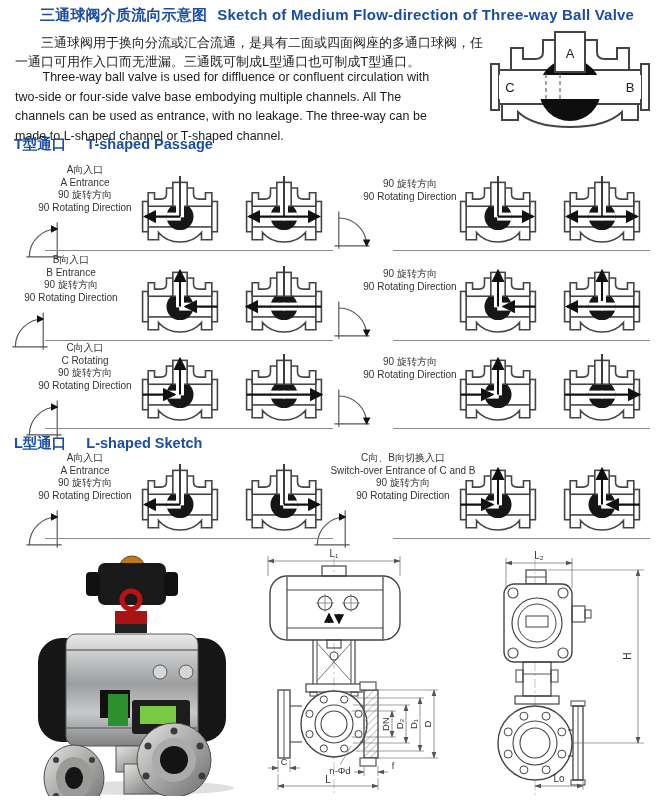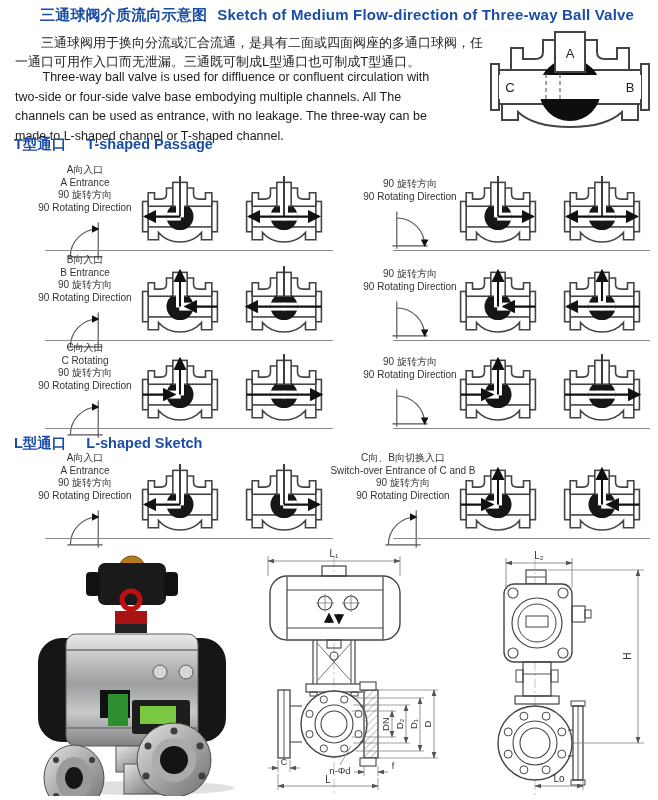--- a/index.html
+++ b/index.html
@@ -9,21 +9,21 @@
   h1.title{position:absolute;left:40px;top:6px;margin:0;font-size:15px;font-weight:bold;
            color:#1b4da5;white-space:nowrap;letter-spacing:0.2px;}
   h1.title .en{margin-left:10px;}
   p.zh{position:absolute;left:15px;top:33px;width:480px;margin:0;font-size:13px;line-height:19px;
        text-indent:2em;color:#1c1c1c;}
   p.en{position:absolute;left:15px;top:68px;width:418px;margin:0;font-size:12.5px;line-height:19.5px;
        text-indent:2.2em;color:#1c1c1c;}
   h2.sec{position:absolute;left:14px;margin:0;font-size:14.5px;font-weight:bold;color:#1b4da5;white-space:nowrap;}
   h2.sec .en{margin-left:20px;}
   .vrow{position:absolute;left:0;width:658px;height:92px;}
-  .lblcol{position:absolute;top:0;display:flex;flex-direction:column;align-items:center;}
+  .lblcol{position:absolute;top:0;display:flex;flex-direction:column;}
   .lbl{font-size:10px;line-height:12.5px;color:#333;white-space:nowrap;text-align:center;}
   .arcbox{margin-top:3px;line-height:0;}
   .diags{position:absolute;top:12px;display:flex;gap:24px;line-height:0;}
   .sep{position:absolute;height:1px;background:#8a8a8a;}
   svg text{font-family:"Liberation Sans", sans-serif;}
 </style>
 </head>
 <body>
 
 <svg width="0" height="0" style="position:absolute" aria-hidden="true">
@@ -151,21 +151,21 @@
           <line x1="50" y1="0" x2="50" y2="51" stroke="#333" stroke-width="2.4"></line>
           <line x1="50" y1="51" x2="6" y2="51" stroke="#111" stroke-width="2.6" marker-end="url(#arr)"></line>
           <line x1="50" y1="51" x2="94" y2="51" stroke="#111" stroke-width="2.6" marker-end="url(#arr)"></line>
         </svg>
       </div>
     <div class="sep" style="left:45px;width:288px;top:86px"></div>
     <div class="sep" style="left:393px;width:257px;top:86px"></div>
   </div>
 
   <div class="vrow" style="top:254px">
-    <div class="lblcol" style="left:22px;width:126px">
+    <div class="lblcol" style="left:8px;width:126px">
       <div class="lbl">B向入口</div>
       <div class="lbl">B Entrance</div>
       <div class="lbl">90  旋转方向</div>
       <div class="lbl">90 Rotating Direction</div>
       <div class="arcbox"><svg viewBox="0 0 60 60" width="44" height="46">
             <line x1="6" y1="53" x2="54" y2="53" stroke="#555" stroke-width="1.6" fill="none"></line>
             <line x1="48" y1="6" x2="48" y2="57" stroke="#555" stroke-width="1.6" fill="none"></line>
             <path d="M10,53 A38,38 0 0 1 48,15" stroke="#555" stroke-width="1.6" fill="none" marker-end="url(#arr)"></path>
           </svg></div>
     </div>

